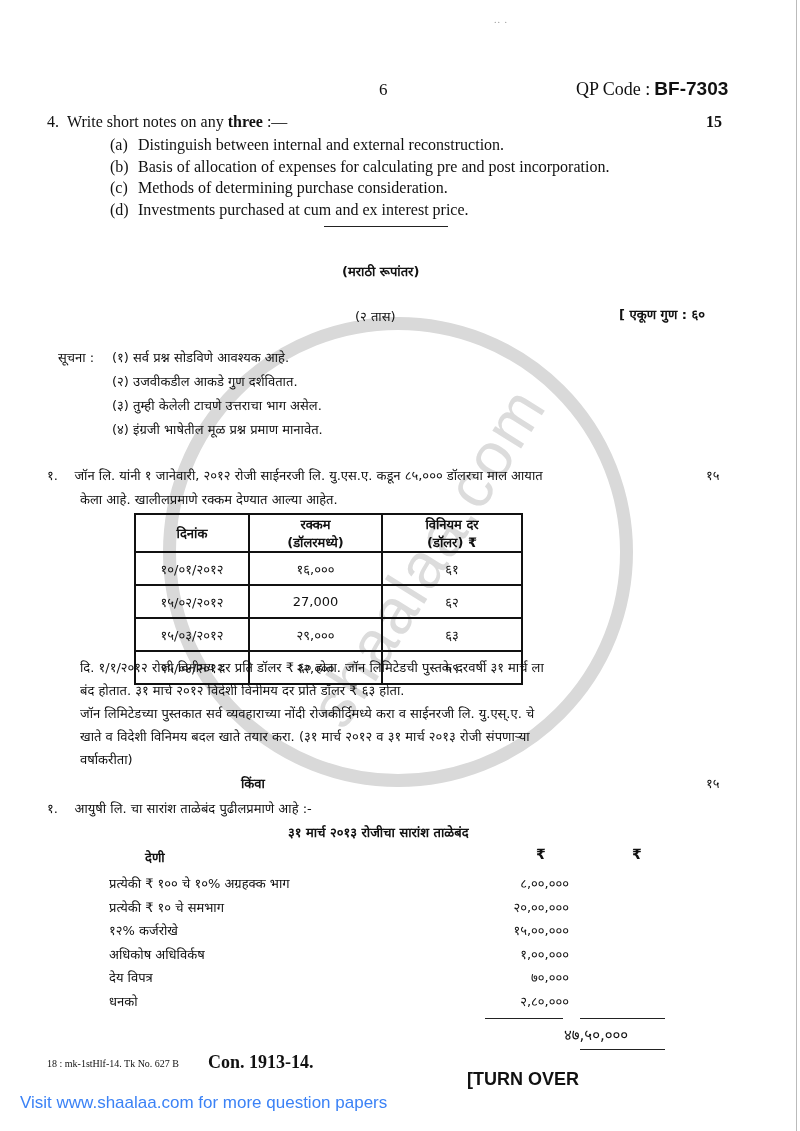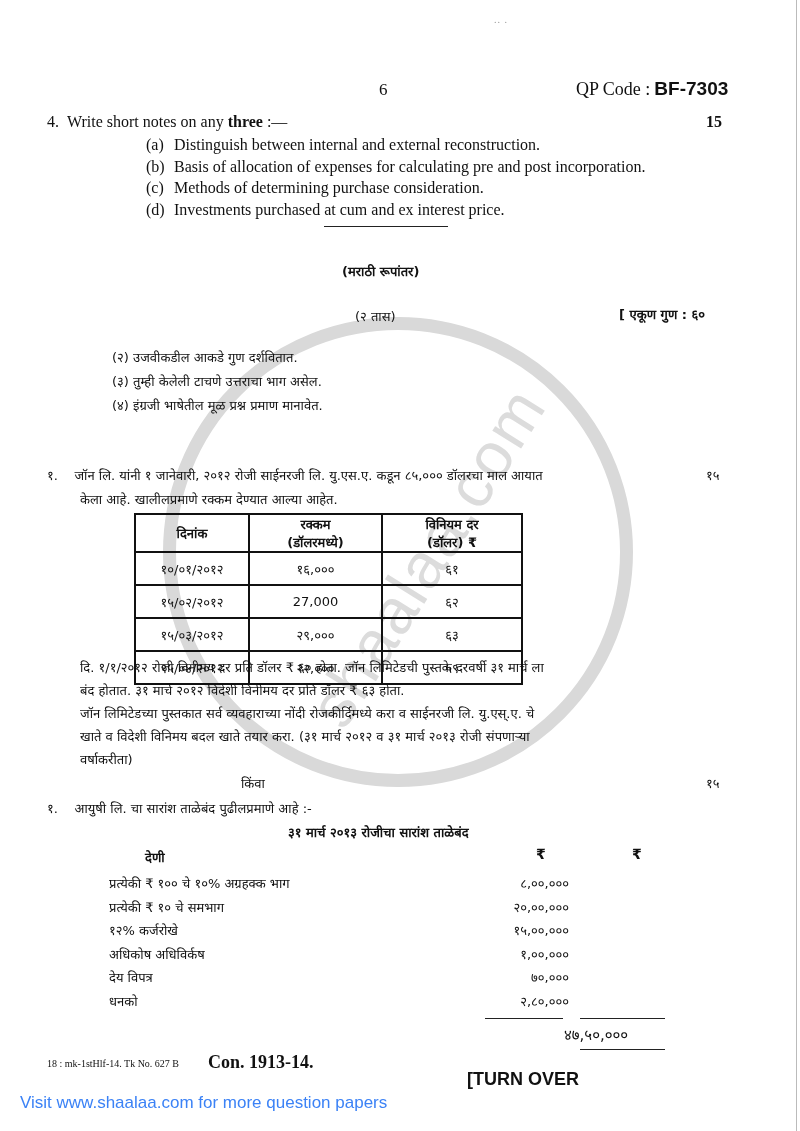--- a/index.html
+++ b/index.html
@@ -22,21 +22,21 @@
       font-size: 64px; color: #dcdcdc; transform: rotate(-58deg); transform-origin: center;
       letter-spacing: 2px;
     }
 
     .header-page { left: 379px; top: 80px; font-size: 17px; }
     .header-qp { left: 528px; top: 78px; font-size: 18px; margin-left: 48px; }
     .header-qp b { font-family: "Liberation Sans", sans-serif; font-size: 19px; margin-left: 4px; }
 
     .q4 { left: 47px; top: 113px; font-size: 16px; }
     .q4-marks { left: 706px; top: 113px; font-size: 16px; font-weight: bold; }
-    .q4-list { position: absolute; left: 110px; top: 134px; font-size: 16px; margin-left: 36px; }
+    .q4-list { position: absolute; left: 110px; top: 134px; font-size: 16px; }
     .q4-list div { height: 21.5px; line-height: 21.5px; white-space: nowrap; }
     .q4-list .lbl { display: inline-block; width: 28px; }
     .rule-short { position: absolute; left: 324px; top: 226px; width: 124px; height: 1px; background: #222; }
 
     .mr { font-family: "DejaVu Sans", sans-serif; }
     .mr-title { left: 342px; top: 262px; font-size: 13px; font-weight: bold; }
     .mr-time { left: 355px; top: 307px; font-size: 13px; }
     .mr-total { left: 619px; top: 305px; font-size: 13px; font-weight: bold; }
     .instr { position: absolute; left: 58px; top: 346px; font-size: 13px; }
     .instr .row { height: 24px; line-height: 24px; white-space: nowrap; }
@@ -54,21 +54,21 @@
       border: 2px solid #111; height: 31px; padding: 0 23px; text-align: center;
     }
     table.pay th { font-weight: bold; }
     table.pay col.c1 { width: 114px; }
     table.pay col.c2 { width: 133px; }
     table.pay col.c3 { width: 140px; }
 
     .para { position: absolute; left: 80px; top: 656px; font-size: 13px; width: 650px; }
     .para div { height: 23px; line-height: 23px; white-space: nowrap; }
 
-    .kiva { left: 241px; top: 774px; font-size: 13px; font-weight: normal; }
+    .kiva { left: 241px; top: 774px; font-size: 13px; font-weight: bold; }
     .kiva-marks { left: 706px; top: 774px; font-size: 13px; }
     .q1b { left: 47px; top: 799px; font-size: 13px; }
     .bs-title { left: 288px; top: 823px; font-size: 13px; font-weight: bold; }
     .bs-head { left: 145px; top: 848px; font-size: 13px; font-weight: bold; }
     .bs-cur1 { left: 536px; top: 846px; font-size: 14px; font-weight: bold; }
     .bs-cur2 { left: 632px; top: 846px; font-size: 14px; font-weight: bold; }
 
     .bs-rows { position: absolute; left: 109px; top: 872px; font-size: 13px; }
     .bs-row { position: relative; height: 23.5px; line-height: 23.5px; width: 460px; }
     .bs-row .amt { position: absolute; right: 0; top: 0; }
@@ -105,20 +105,21 @@
   <div><span class="lbl">(b)</span><span>Basis of allocation of expenses for calculating pre and post incorporation.</span></div>
   <div><span class="lbl">(c)</span><span>Methods of determining purchase consideration.</span></div>
   <div><span class="lbl">(d)</span><span>Investments purchased at cum and ex interest price.</span></div>
 </div>
 <div class="rule-short"></div>
 
 <div class="abs mr mr-title">(मराठी रूपांतर)</div>
 <div class="abs mr mr-time">(२ तास)</div>
 <div class="abs mr mr-total">[ एकूण गुण : ६०</div>
 <div class="instr mr">
+  <div class="row"><span class="lead">सूचना :</span><span>(१) सर्व प्रश्न सोडविणे आवश्यक आहे.</span></div>
   <div class="row"><span class="lead"></span><span>(२) उजवीकडील आकडे गुण दर्शवितात.</span></div>
   <div class="row"><span class="lead"></span><span>(३) तुम्ही केलेली टाचणे उत्तराचा भाग असेल.</span></div>
   <div class="row"><span class="lead"></span><span>(४) इंग्रजी भाषेतील मूळ प्रश्न प्रमाण मानावेत.</span></div>
 </div>
 
 <div class="abs mr q1">
   <span>१.</span>&nbsp;&nbsp;&nbsp;&nbsp;<span>जॉन लि. यांनी १ जानेवारी, २०१२ रोजी साईनरजी लि. यु.एस.ए. कडून ८५,००० डॉलरचा माल आयात</span>
 </div>
 <div class="abs mr q1-marks">१५</div>
 <div class="abs mr q1-l2">केला आहे.  खालीलप्रमाणे रक्कम देण्यात आल्या आहेत.</div>

